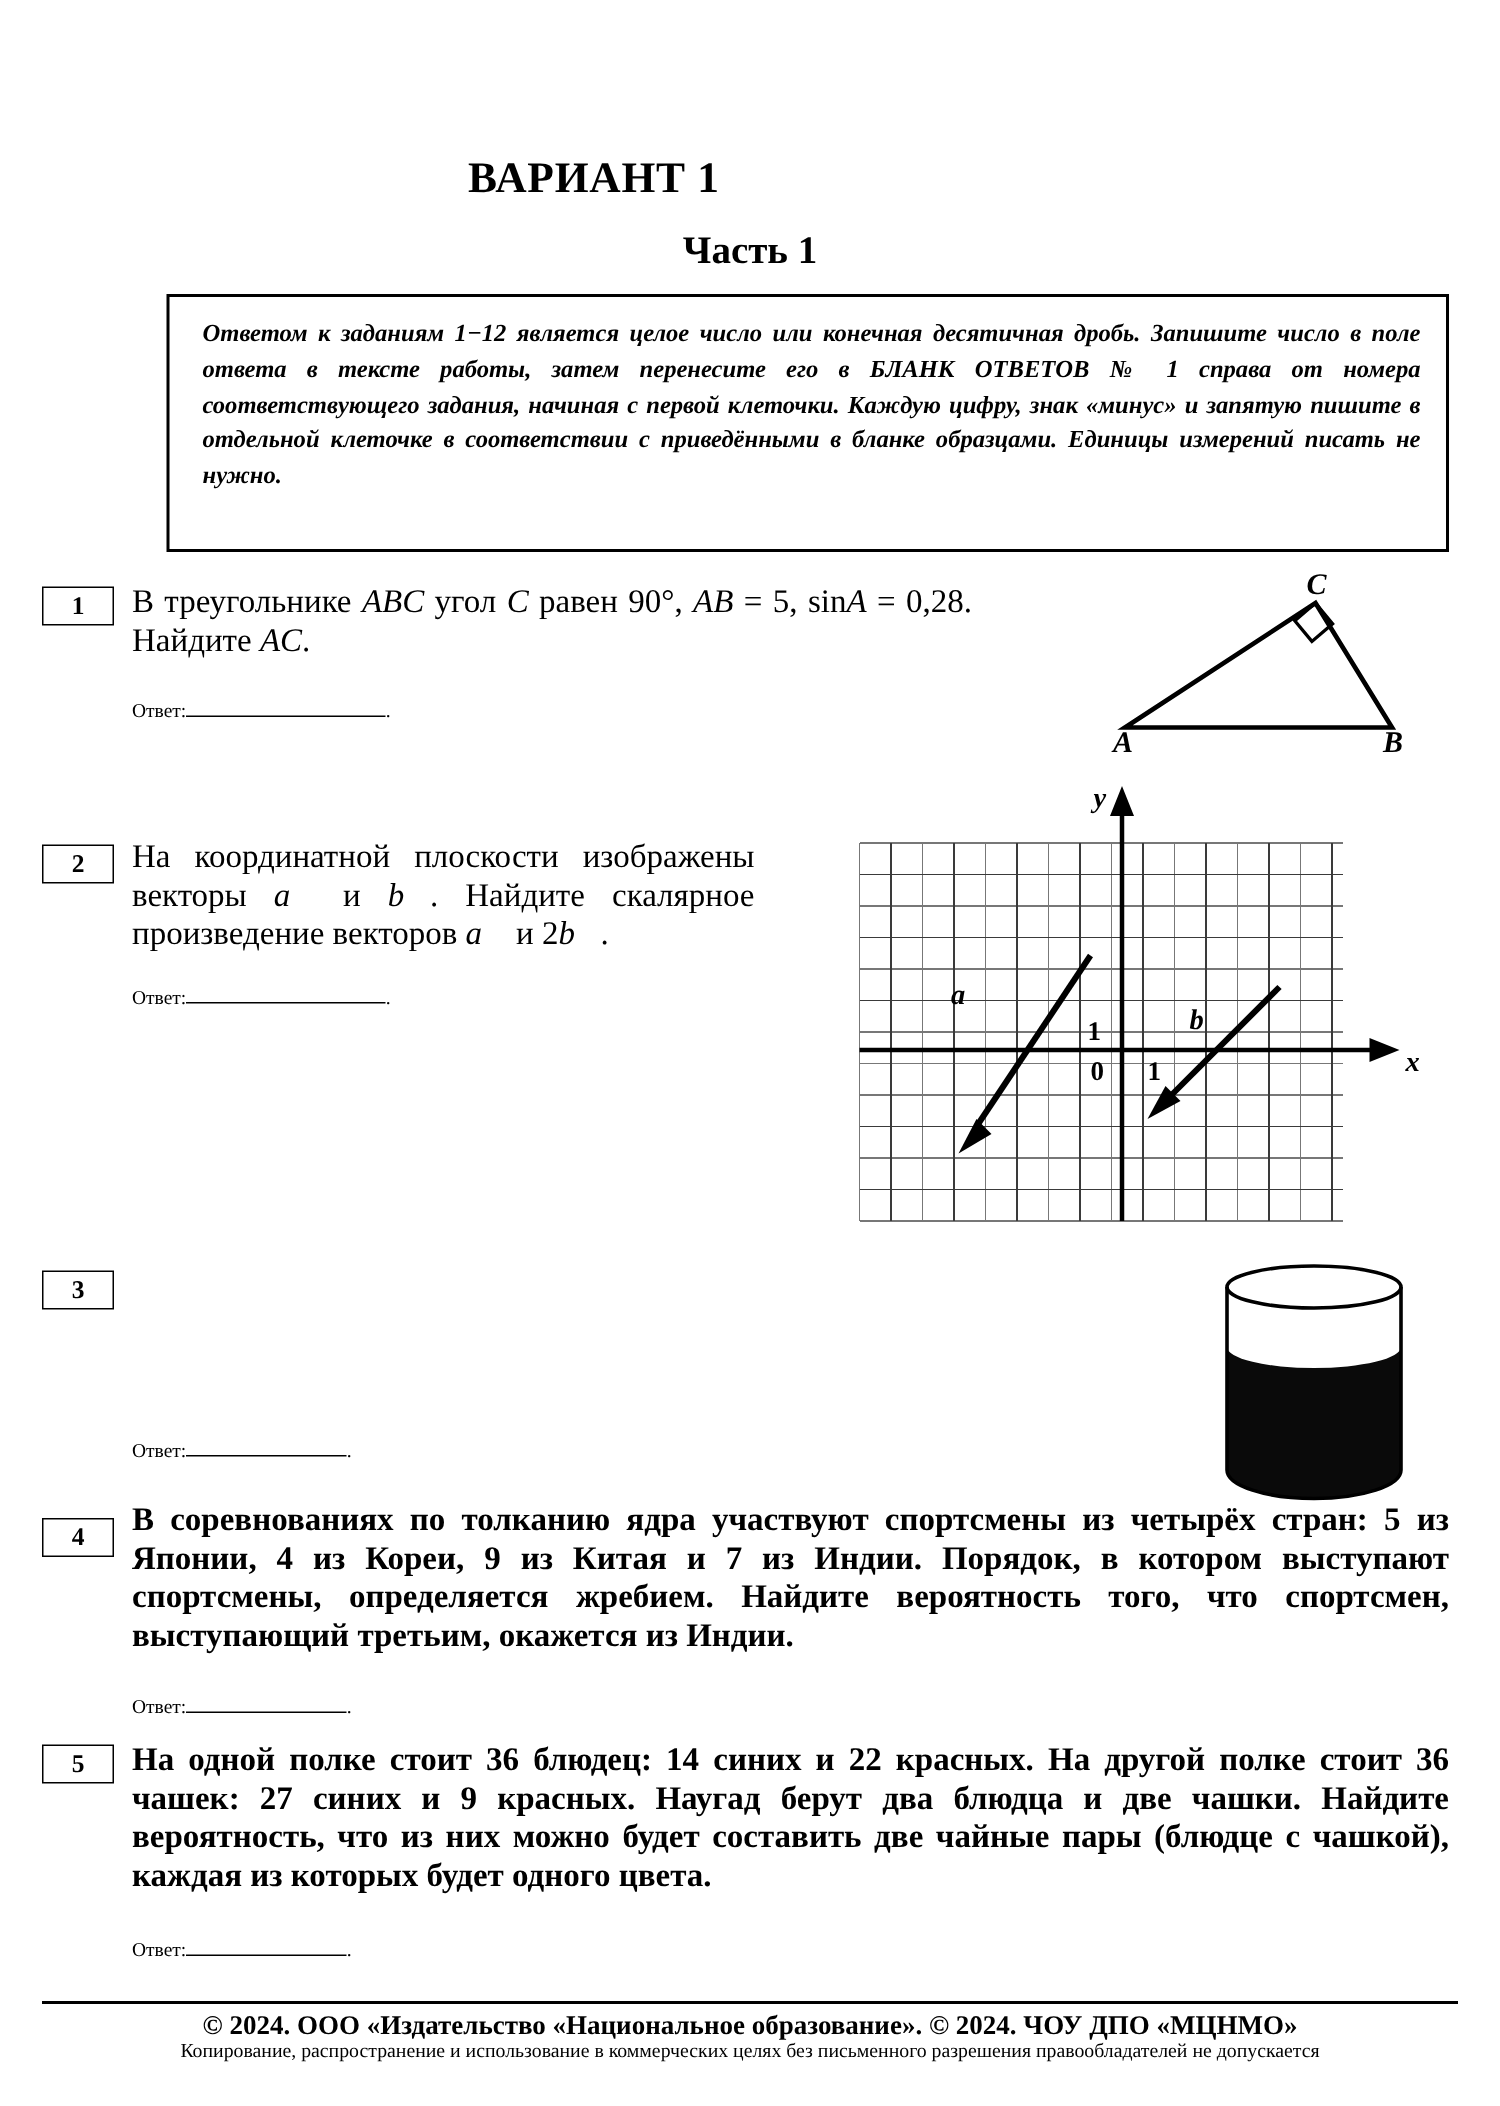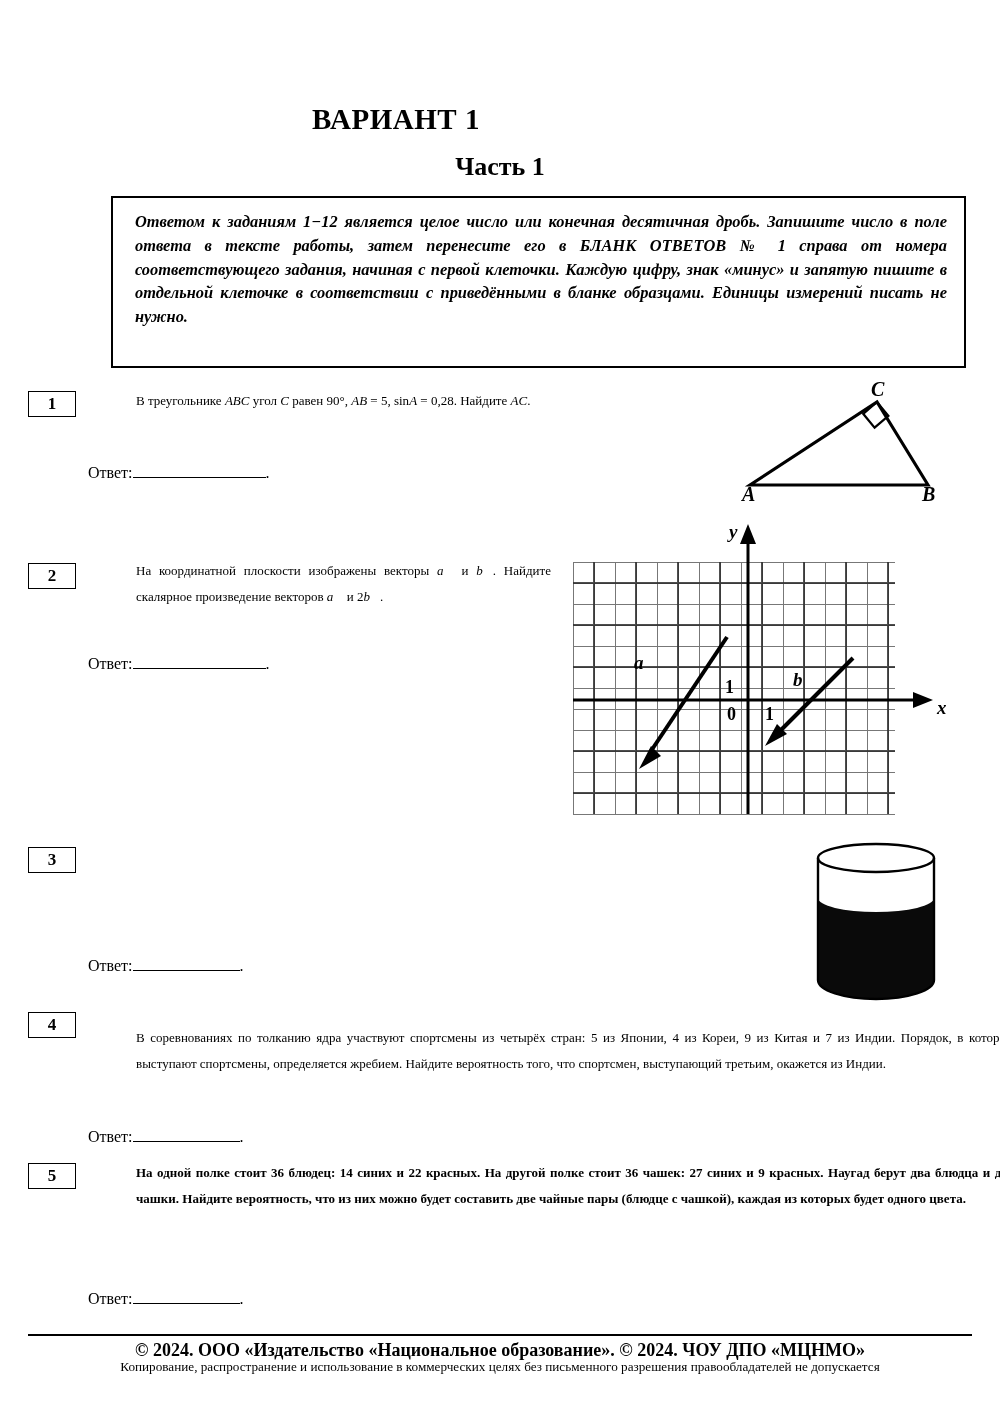--- a/index.html
+++ b/index.html
@@ -70,31 +70,30 @@
     height: 26px;
     border: 1.6px solid #000;
     box-sizing: border-box;
     text-align: center;
     font-size: 17px;
     font-weight: bold;
     line-height: 23px;
   }
   .task-text {
     position: absolute;
-    font-size: 13px;
+    font-size: 22px;
     line-height: 25.5px;
     text-align: justify;
     text-align-last: left;
     font-family: "Liberation Serif", "DejaVu Serif", serif;
-    margin-left: 48px;
   }
   .task-text .nowrapmath { white-space: nowrap; }
   .answer-line {
     position: absolute;
-    font-size: 16px;
+    font-size: 13px;
     white-space: nowrap;
   }
   .answer-line .blank {
     display: inline-block;
     border-bottom: 1.4px solid #000;
     height: 15px;
     vertical-align: baseline;
   }
 
   i.math { font-style: italic; }
@@ -254,21 +253,21 @@
       <path d="M12,58 L12,140 A58,19 0 0 0 128,140 L128,58 A58,14 0 0 1 12,58 Z" fill="#0a0a0a"></path>
 
       <path d="M12,18 L12,140" stroke="#000" stroke-width="2.4" fill="none"></path>
       <path d="M128,18 L128,140" stroke="#000" stroke-width="2.4" fill="none"></path>
       <ellipse cx="70" cy="18" rx="58" ry="14" fill="none" stroke="#000" stroke-width="2.4"></ellipse>
       <path d="M12,140 A58,19 0 0 0 128,140" fill="none" stroke="#000" stroke-width="2.4"></path>
     </svg>
   </div>
 
   <div class="task-num" style="left:28px; top:1012px;">4</div>
-  <div class="task-text" style="left:88px; top:1025px; width:878px;">В соревнованиях по толканию ядра участвуют спортсмены из четырёх стран: 5 из Японии, 4 из Кореи, 9 из Китая и 7 из Индии. Порядок, в котором выступают спортсмены, определяется жребием. Найдите вероятность того, что спортсмен, выступающий третьим, окажется из Индии.</div>
+  <div class="task-text" style="left:88px; top:1000px; width:878px;font-weight:bold;">В соревнованиях по толканию ядра участвуют спортсмены из четырёх стран: 5 из Японии, 4 из Кореи, 9 из Китая и 7 из Индии. Порядок, в котором выступают спортсмены, определяется жребием. Найдите вероятность того, что спортсмен, выступающий третьим, окажется из Индии.</div>
   <div class="answer-line" style="left:88px; top:1126px;">
     <span>Ответ:</span><span class="blank" style="width:107px;"></span>.
   </div>
 
   <div class="task-num" style="left:28px; top:1163px;">5</div>
   <div class="task-text" style="left:88px; top:1160px; width:878px;font-weight:bold;">На одной полке стоит 36 блюдец: 14 синих и 22 красных. На другой полке стоит 36 чашек: 27 синих и 9 красных. Наугад берут два блюдца и две чашки. Найдите вероятность, что из них можно будет составить две чайные пары (блюдце с чашкой), каждая из которых будет одного цвета.</div>
   <div class="answer-line" style="left:88px; top:1288px;">
     <span>Ответ:</span><span class="blank" style="width:107px;"></span>.
   </div>
 

